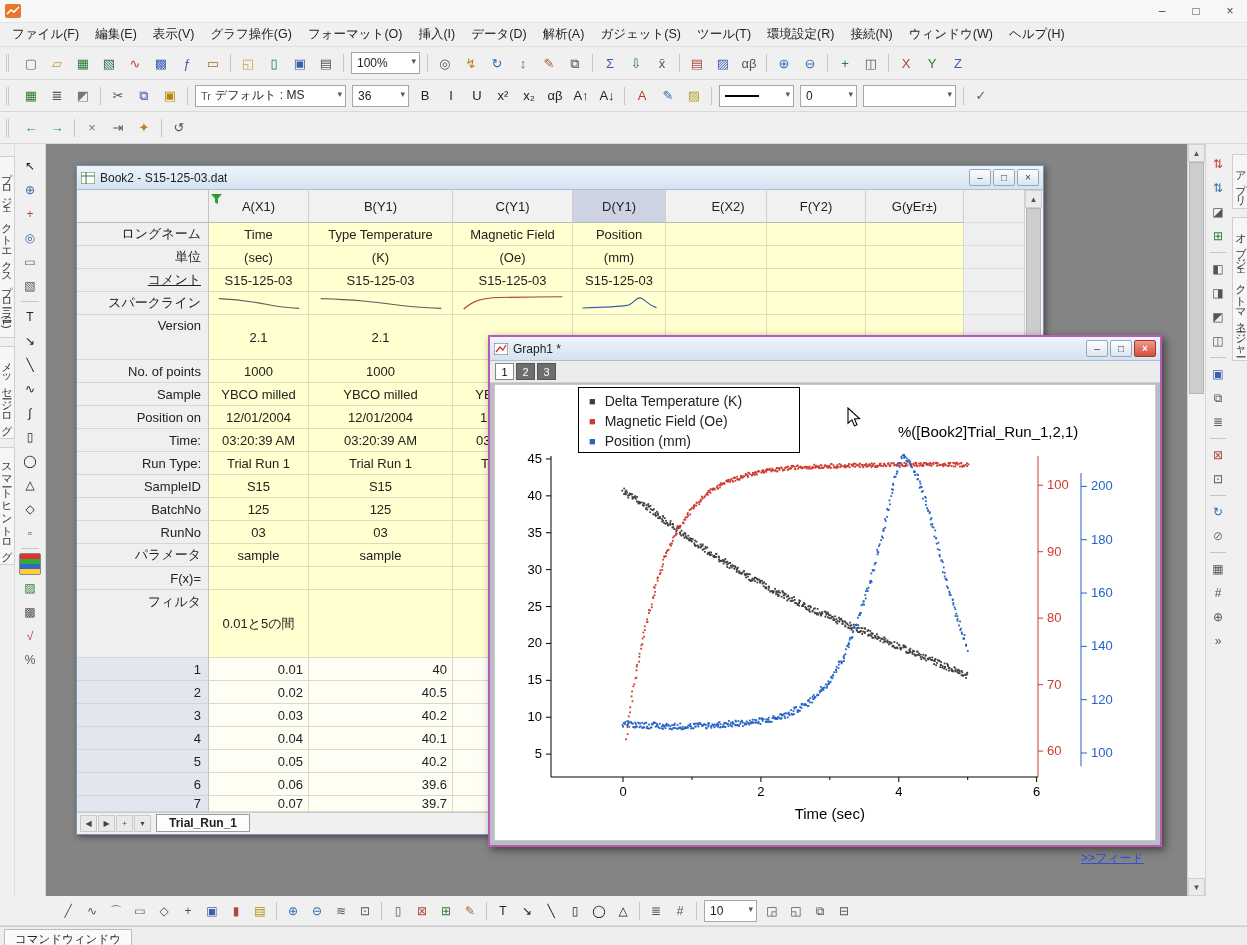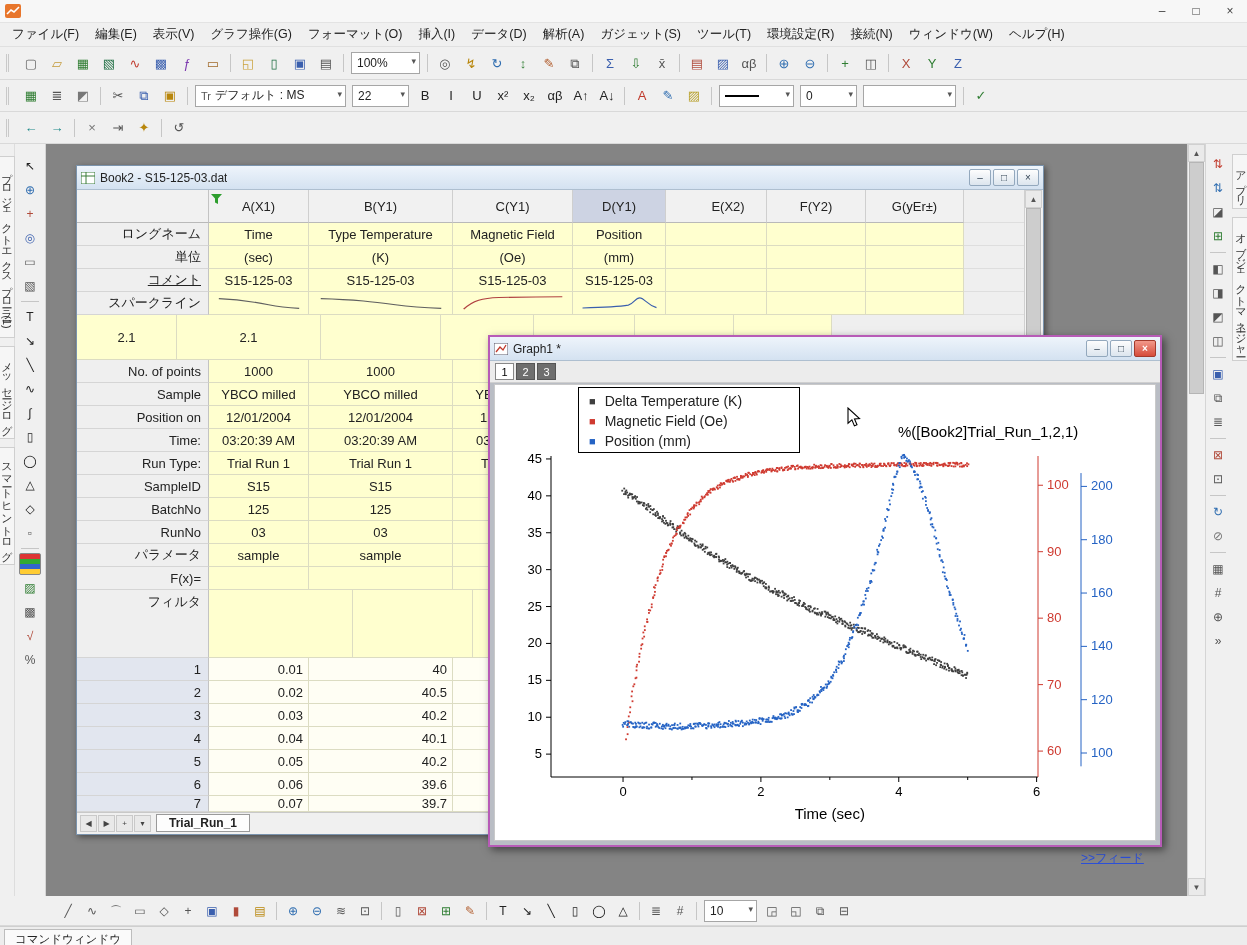--- a/index.html
+++ b/index.html
@@ -197,21 +197,21 @@
         <span class="tbtn" style="color: rgb(85, 85, 85);">✂</span>
         <span class="tbtn" style="color: rgb(58, 95, 174);">⧉</span>
         <span class="tbtn" style="color: rgb(184, 134, 11);">▣</span>
         <span class="tbsep"></span>
       </span>
     <span class="combo" style="width:128px;">
         <span class="pre">Tr</span>
         <span>デフォルト : MS</span>
       </span>
     <span class="combo" style="width:34px;">
-        <span>22</span>
+        <span>36</span>
       </span>
     <span class="repeat-host">
         <span class="tbtn" style="color: rgb(34, 34, 34);">B</span>
         <span class="tbtn" style="color: rgb(34, 34, 34);">I</span>
         <span class="tbtn" style="color: rgb(34, 34, 34);">U</span>
         <span class="tbtn" style="color: rgb(34, 34, 34);">x²</span>
         <span class="tbtn" style="color: rgb(34, 34, 34);">x₂</span>
         <span class="tbtn" style="color: rgb(34, 34, 34);">αβ</span>
         <span class="tbtn" style="color: rgb(34, 34, 34);">A↑</span>
         <span class="tbtn" style="color: rgb(34, 34, 34);">A↓</span>
@@ -369,20 +369,21 @@
                   <svg class="spark" width="81" height="16" viewBox="0 0 92 18" preserveAspectRatio="none">
                     <path d="M4,14.6 C28,14 44,13.4 56,11.4 C62,10 64,3.2 69,3.2 C74,3.2 77,10.8 88,14.2" fill="none" stroke="#3a5fae" stroke-width="1.3"></path>
                   </svg>
                 </div>
                 <div class="wb-cell meta" style="width: 101px;"></div>
                 <div class="wb-cell meta" style="width: 99px;"></div>
                 <div class="wb-cell meta" style="width: 98px;"></div>
                 <div class="wb-filler"></div>
               </div>
               <div class="wb-row" style="height: 45px;">
+                <div class="wb-rowlabel top" style="width: 132px;">Version</div>
                 <div class="wb-cell meta" style="width: 100px;">2.1</div>
                 <div class="wb-cell meta" style="width: 144px;">2.1</div>
                 <div class="wb-cell meta" style="width: 120px;"></div>
                 <div class="wb-cell meta" style="width: 93px;"></div>
                 <div class="wb-cell meta" style="width: 101px;"></div>
                 <div class="wb-cell meta" style="width: 99px;"></div>
                 <div class="wb-cell meta" style="width: 98px;"></div>
                 <div class="wb-filler"></div>
               </div>
               <div class="wb-row" style="height: 23px;">
@@ -490,20 +491,21 @@
                 <div class="wb-cell meta" style="width: 144px;"></div>
                 <div class="wb-cell meta" style="width: 120px;"></div>
                 <div class="wb-cell meta" style="width: 93px;"></div>
                 <div class="wb-cell meta" style="width: 101px;"></div>
                 <div class="wb-cell meta" style="width: 99px;"></div>
                 <div class="wb-cell meta" style="width: 98px;"></div>
                 <div class="wb-filler"></div>
               </div>
               <div class="wb-row" style="height: 68px;">
                 <div class="wb-rowlabel top" style="width: 132px;">フィルタ</div>
+                <div class="wb-cell meta" style="width: 100px;">0.01と5の間</div>
                 <div class="wb-cell meta" style="width: 144px;"></div>
                 <div class="wb-cell meta" style="width: 120px;"></div>
                 <div class="wb-cell meta" style="width: 93px;"></div>
                 <div class="wb-cell meta" style="width: 101px;"></div>
                 <div class="wb-cell meta" style="width: 99px;"></div>
                 <div class="wb-cell meta" style="width: 98px;"></div>
                 <div class="wb-filler"></div>
               </div>
               <div class="wb-row" style="height: 23px;">
                 <div class="wb-rowlabel num" style="width: 132px;">1</div>

